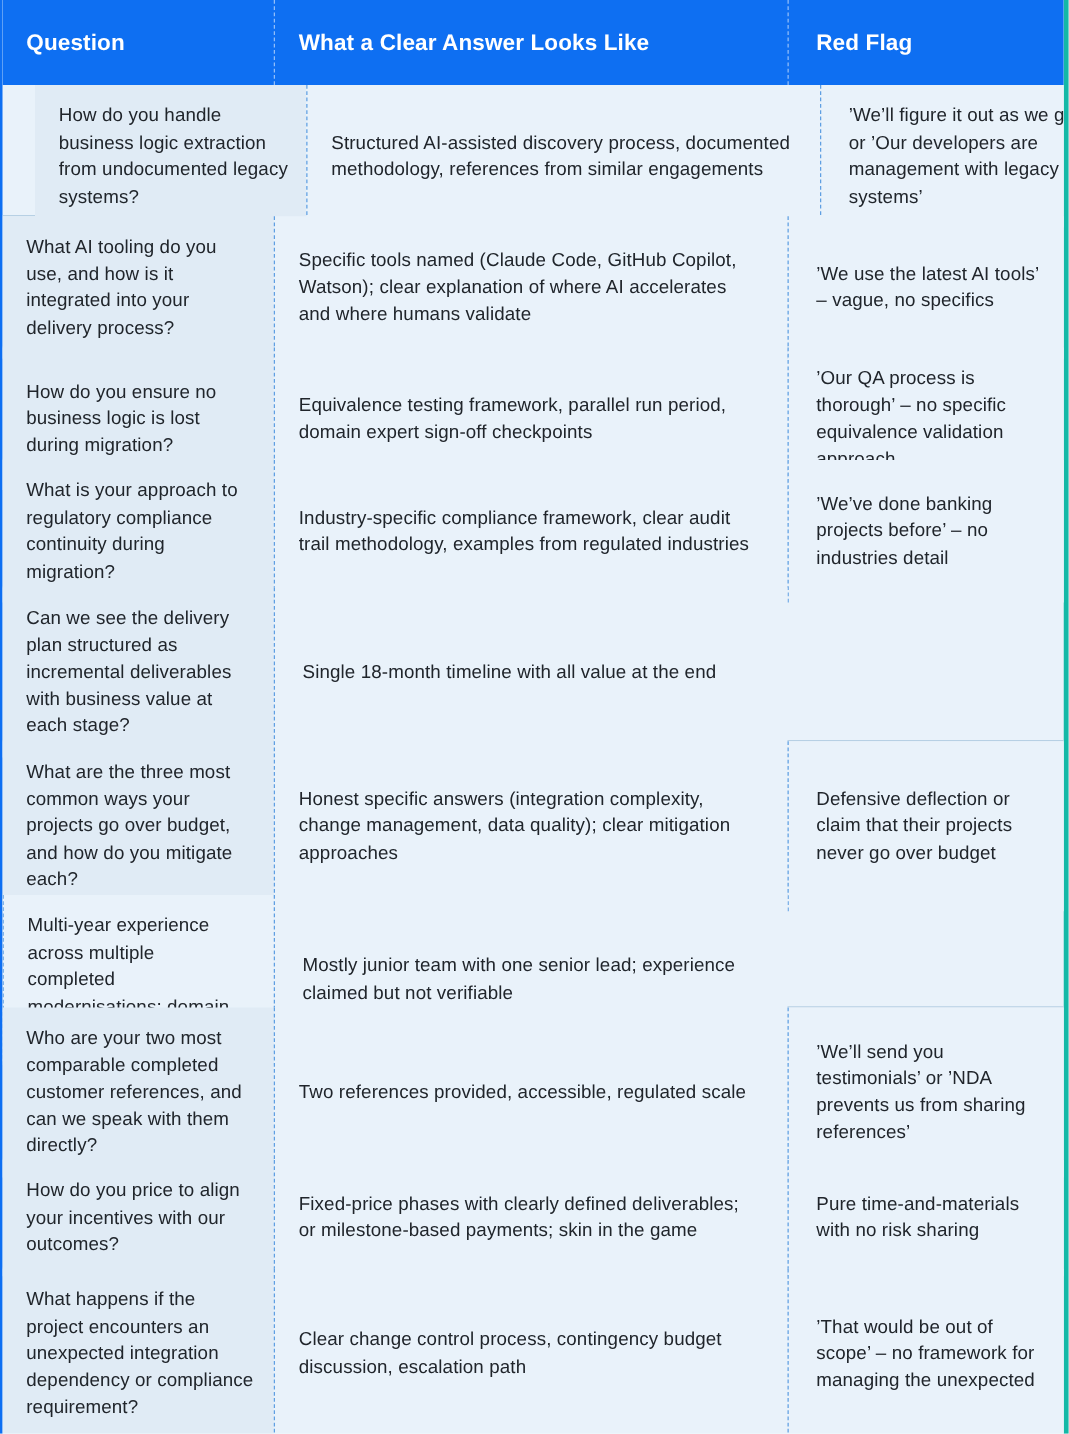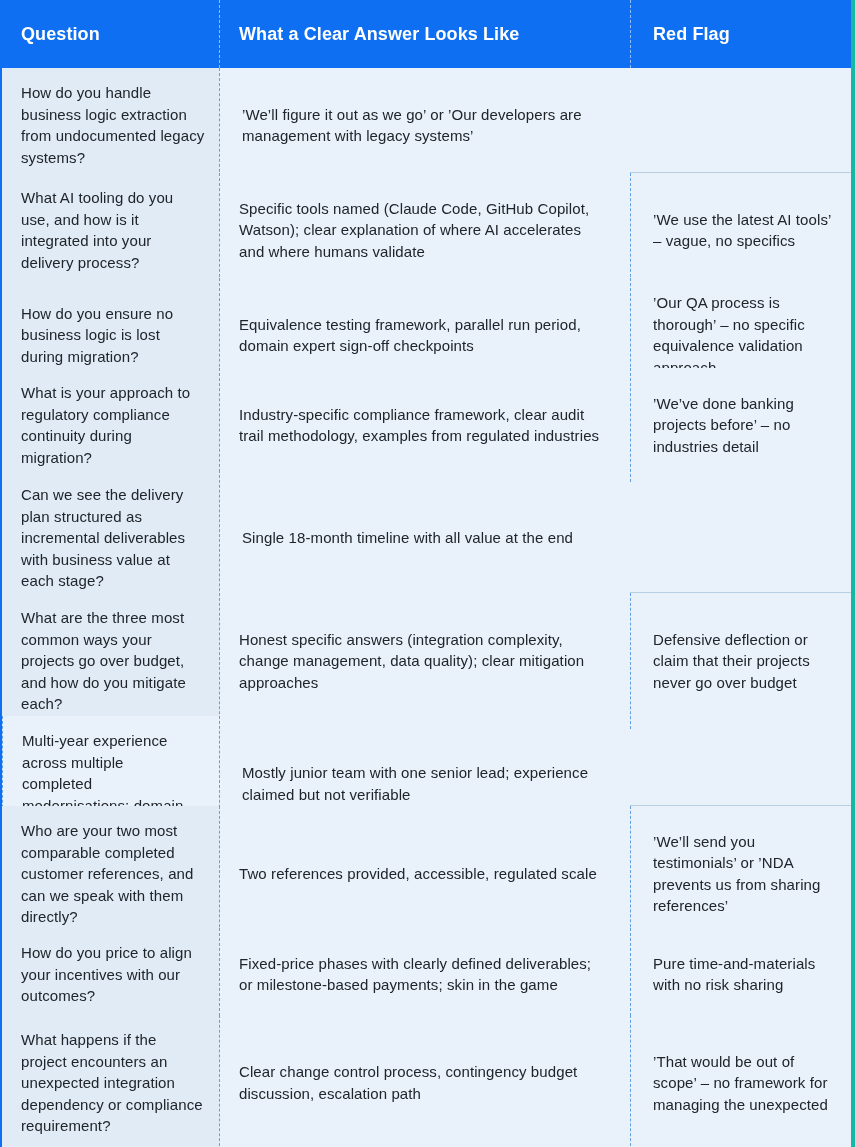--- a/index.html
+++ b/index.html
@@ -78,23 +78,26 @@
 <div class="vendor-table">
 
   <div class="header-row row-grid">
     <div class="header-cell c1">Question</div>
     <div class="header-cell c2">What a Clear Answer Looks Like</div>
     <div class="header-cell c3">Red Flag</div>
   </div>
 
   <div class="body-rows">
 
-  <div class="body-row row-grid" style="height: 105px;">
+  <div class="body-row row-grid" style="height: 105px; padding-left: 26px;">
         <div class="cell c1">
           <span>How do you handle business logic extraction from undocumented legacy systems?</span>
+        </div>
+        <div class="cell c2">
+          <span>Structured AI-assisted discovery process, documented methodology, references from similar engagements</span>
         </div>
         <div class="cell c3">
           <span>’We’ll figure it out as we go’ or ’Our developers are management with legacy systems’</span>
         </div>
       </div>
       <div class="body-row row-grid" style="height: 105px;">
         <div class="cell c1">
           <span>What AI tooling do you use, and how is it integrated into your delivery process?</span>
         </div>
         <div class="cell c2">

